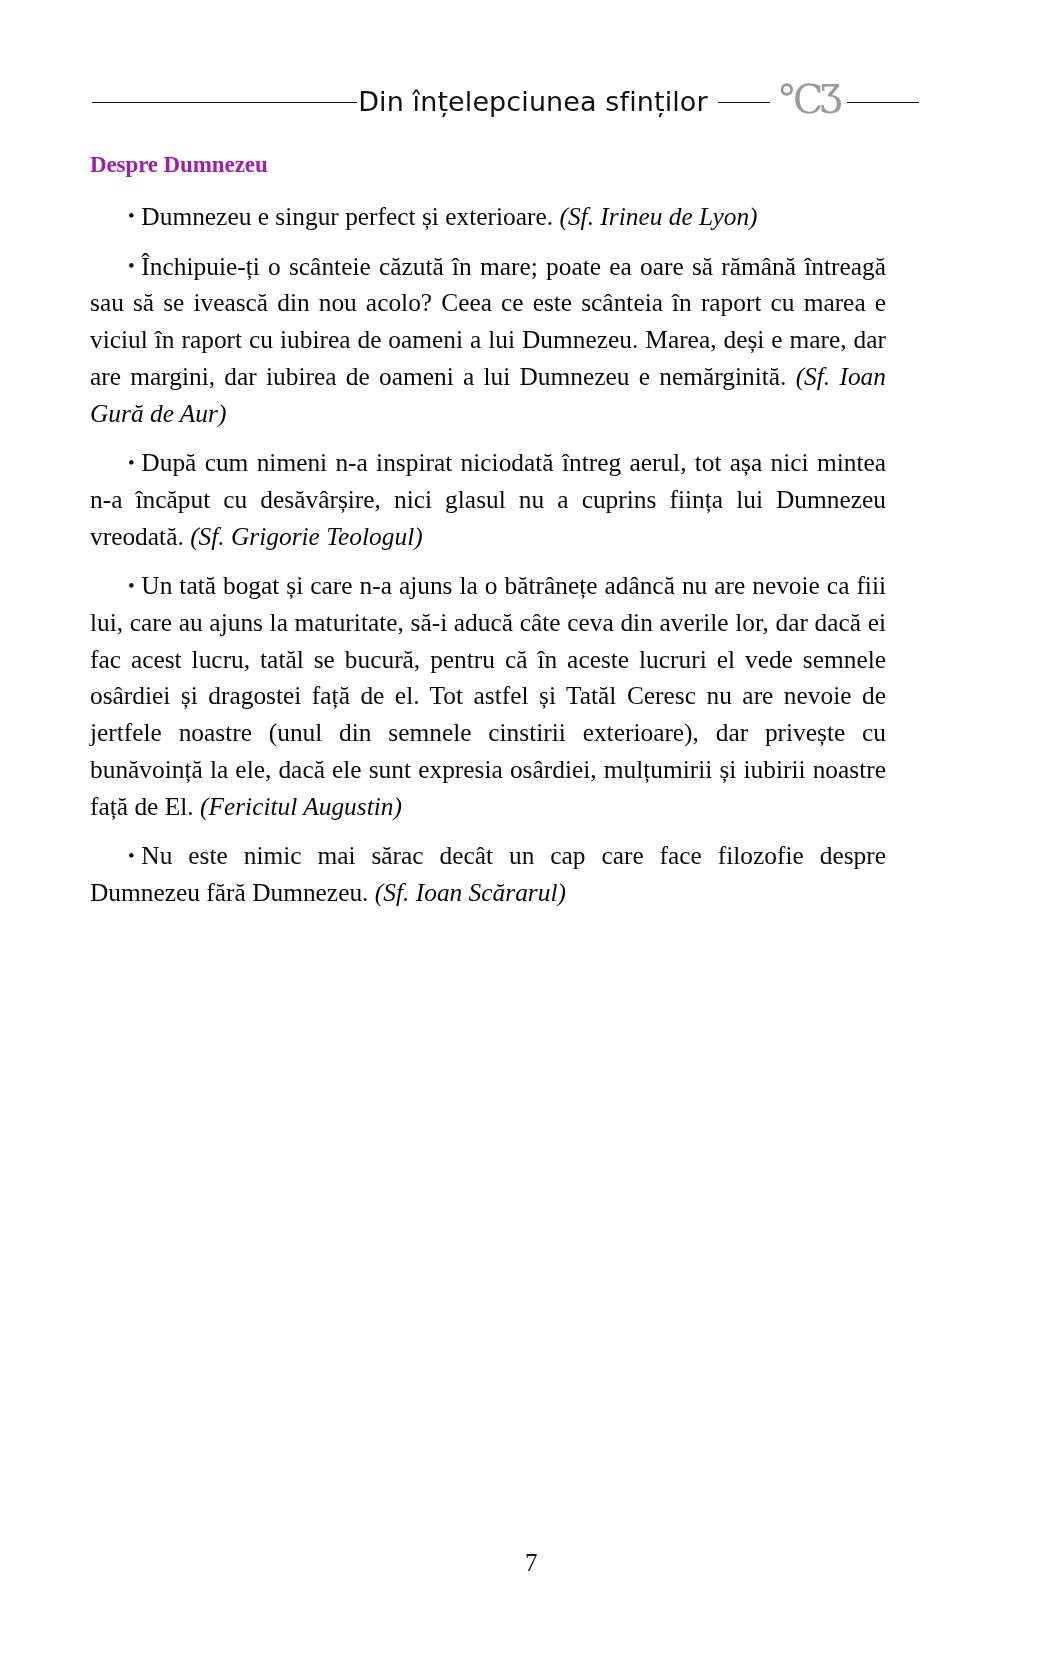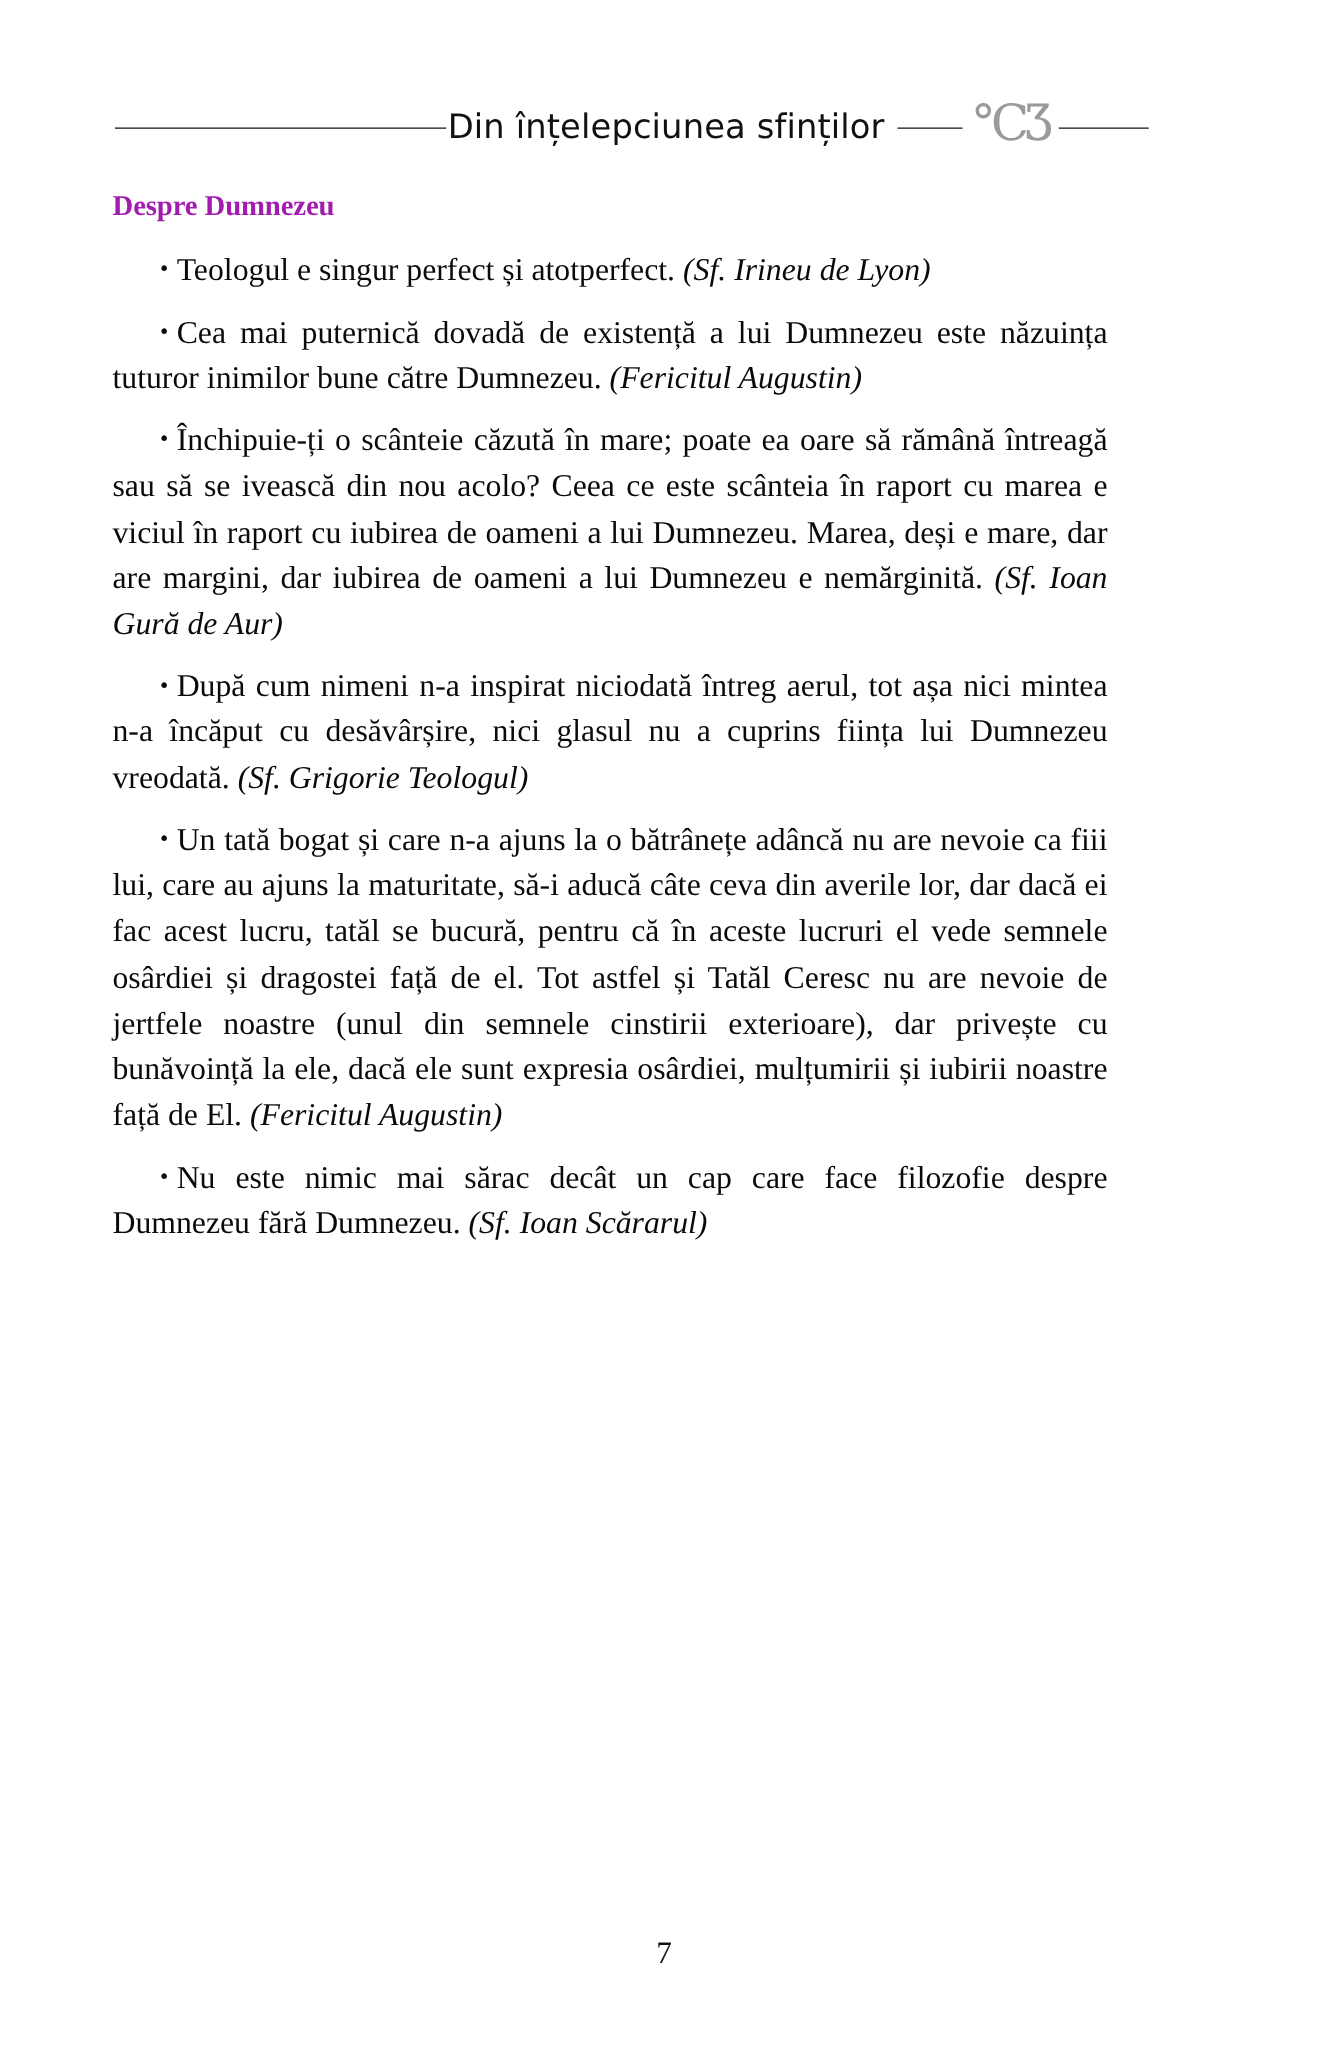--- a/index.html
+++ b/index.html
@@ -139,30 +139,26 @@
     <span class="rule rule-mid"></span>
     <span class="head-ornament">℃Ʒ</span>
     <span class="rule rule-right"></span>
   </div>
 
   <h1 class="section-heading">Despre Dumnezeu</h1>
 
   <div class="body-col">
 
     <p class="quote">
-      <span class="bullet">•</span><span>Teologul e singur perfect și atotperfect.</span>
+      <span class="bullet">•</span><span>Dumnezeu e singur perfect și exterioare.</span>
       <span class="src">(Sf. Irineu de Lyon)</span>
     </p>
 
 
 
-    <p class="quote">
-      <span class="bullet">•</span><span>Cea mai puternică dovadă de existență a lui Dumnezeu este năzuința tuturor inimilor bune către Dumnezeu.</span>
-      <span class="src">(Fericitul Augustin)</span>
-    </p>
 
     <p class="quote">
       <span class="bullet">•</span><span>Închipuie-ți o scânteie căzută în mare; poate ea oare să rămână întreagă sau să se ivească din nou acolo? Ceea ce este scânteia în raport cu marea e viciul în raport cu iubirea de oameni a lui Dumnezeu. Marea, deși e mare, dar are margini, dar iubirea de oameni a lui Dumnezeu e nemărginită.</span>
       <span class="src">(Sf. Ioan Gură de Aur)</span>
     </p>
 
     <p class="quote">
       <span class="bullet">•</span><span>După cum nimeni n-a inspirat niciodată întreg aerul, tot așa nici mintea n-a încăput cu desăvârșire, nici glasul nu a cuprins ființa lui Dumnezeu vreodată.</span>
       <span class="src">(Sf. Grigorie Teologul)</span>
     </p>

